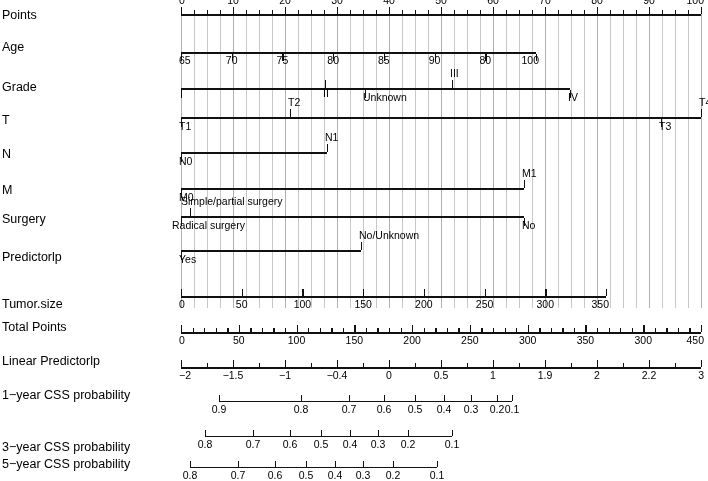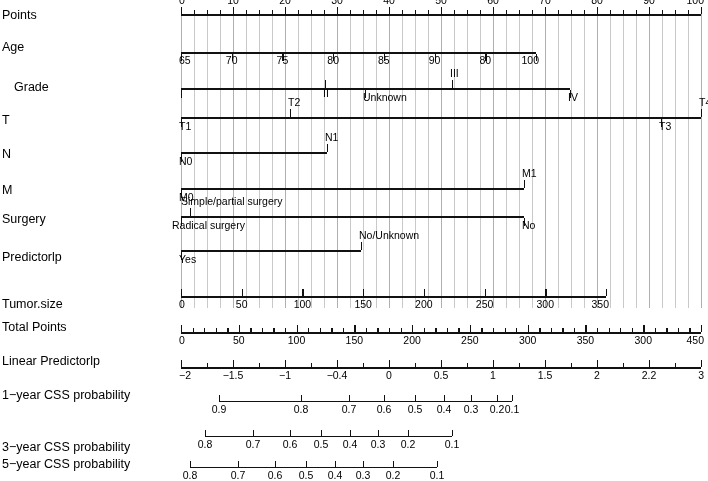--- a/index.html
+++ b/index.html
@@ -151,21 +151,21 @@
       <div class="tick" style="left: 333.143px; height: 7px; top: 53.6px;"></div>
       <div class="ticklab" style="left: 333.143px; top: 55px;">80</div>
       <div class="tick" style="left: 383.857px; height: 7px; top: 53.6px;"></div>
       <div class="ticklab" style="left: 383.857px; top: 55px;">85</div>
       <div class="tick" style="left: 434.571px; height: 7px; top: 53.6px;"></div>
       <div class="ticklab" style="left: 434.571px; top: 55px;">90</div>
       <div class="tick" style="left: 485.286px; height: 7px; top: 53.6px;"></div>
       <div class="ticklab" style="left: 485.286px; top: 55px;">80</div>
       <div class="tick" style="left: 536px; height: 7px; top: 53.6px;"></div>
       <div class="ticklab rgt" style="left: 539px; top: 55px;">100</div>
-      <div class="rowlabel" style="top: 80px; margin-left: 12px;">Grade</div>
+      <div class="rowlabel" style="top: 80px;">Grade</div>
       <div class="axis" style="left: 181px; top: 88px; width: 389px;"></div>
       <div class="tick" style="left: 181px; height: 8px; top: 89.6px;"></div>
       <div class="tick" style="left: 325px; height: 8px; top: 80px;"></div>
       <div class="catlab" style="top: 68px; left: 323px; margin-top: 20px;">II</div>
       <div class="tick" style="left: 365px; height: 8px; top: 89.6px;"></div>
       <div class="catlab" style="top: 92px; left: 363px;">Unknown</div>
       <div class="tick" style="left: 452px; height: 8px; top: 80px;"></div>
       <div class="catlab" style="top: 68px; left: 450px;">III</div>
       <div class="tick" style="left: 570px; height: 8px; top: 89.6px;"></div>
       <div class="catlab" style="top: 92px; left: 568px;">IV</div>
@@ -322,21 +322,21 @@
       <div class="ticklab" style="left: 285px; top: 370px;">−1</div>
       <div class="tick" style="left: 337px; height: 7px; top: 360px;"></div>
       <div class="ticklab" style="left: 337px; top: 370px;">−0.4</div>
       <div class="tick" style="left: 389px; height: 7px; top: 360px;"></div>
       <div class="ticklab" style="left: 389px; top: 370px;">0</div>
       <div class="tick" style="left: 441px; height: 7px; top: 360px;"></div>
       <div class="ticklab" style="left: 441px; top: 370px;">0.5</div>
       <div class="tick" style="left: 493px; height: 7px; top: 360px;"></div>
       <div class="ticklab" style="left: 493px; top: 370px;">1</div>
       <div class="tick" style="left: 545px; height: 7px; top: 360px;"></div>
-      <div class="ticklab" style="left: 545px; top: 370px;">1.5</div>
+      <div class="ticklab" style="left: 545px; top: 370px;">1.9</div>
       <div class="tick" style="left: 597px; height: 7px; top: 360px;"></div>
       <div class="ticklab" style="left: 597px; top: 370px;">2</div>
       <div class="tick" style="left: 649px; height: 7px; top: 360px;"></div>
       <div class="ticklab" style="left: 649px; top: 370px;">2.2</div>
       <div class="tick" style="left: 701px; height: 7px; top: 360px;"></div>
       <div class="ticklab rgt" style="left: 704px; top: 370px;">3</div>
       <div class="rowlabel" style="top: 388px;">1−year CSS probability</div>
       <div class="axis thin" style="left: 219px; top: 401px; width: 293px;"></div>
       <div class="tick" style="left: 219px; height: 6px; top: 395px;"></div>
       <div class="ticklab" style="left: 219px; top: 404px;">0.9</div>

